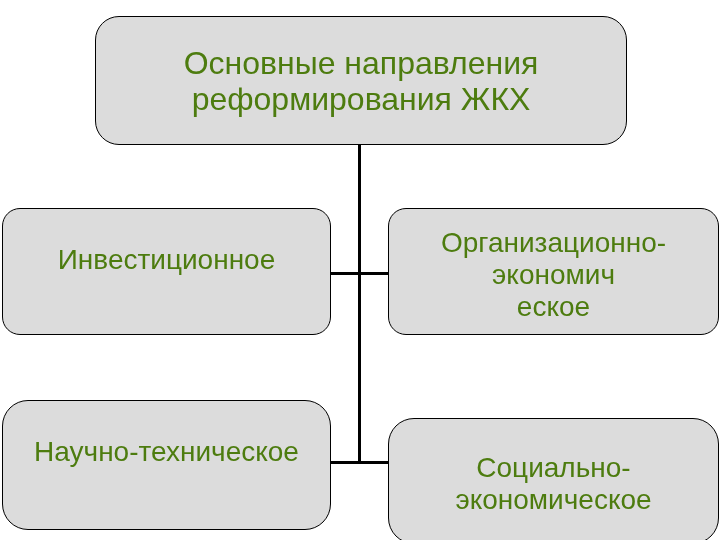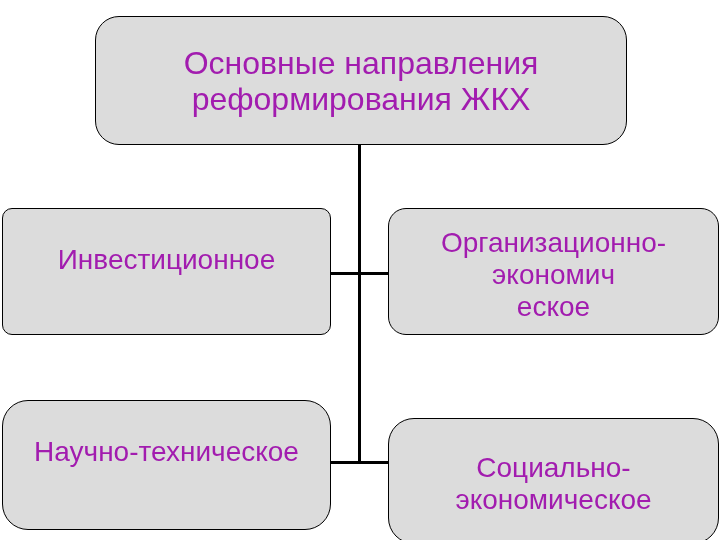--- a/index.html
+++ b/index.html
@@ -6,21 +6,21 @@
     margin: 0;
     padding: 0;
     background: #ffffff;
   }
   .canvas {
     position: relative;
     width: 720px;
     height: 540px;
     background: var(--bg, #ffffff);
     font-family: "Liberation Sans", sans-serif;
-    color: #a21caf;
+    color: #4d7c0f;
     overflow: hidden;
   }
   .node {
     position: absolute;
     box-sizing: border-box;
     background: var(--node-fill, #dcdcdc);
     border: 1px solid var(--node-border, #000000);
     display: flex;
     align-items: center;
     justify-content: center;
@@ -30,21 +30,21 @@
   .node-root {
     left: 95px; top: 16px;
     width: 532px; height: 129px;
     border-radius: 24px;
     font-size: 32px;
     line-height: 36px;
   }
   .node-investment {
     left: 2px; top: 208px;
     width: 329px; height: 127px;
-    border-radius: 10px;
+    border-radius: 18px;
     font-size: 28px;
     line-height: 32px;
     padding-bottom: 23px;
   }
   .node-org-economic {
     left: 388px; top: 208px;
     width: 331px; height: 127px;
     border-radius: 18px;
     font-size: 28px;
     line-height: 32px;

